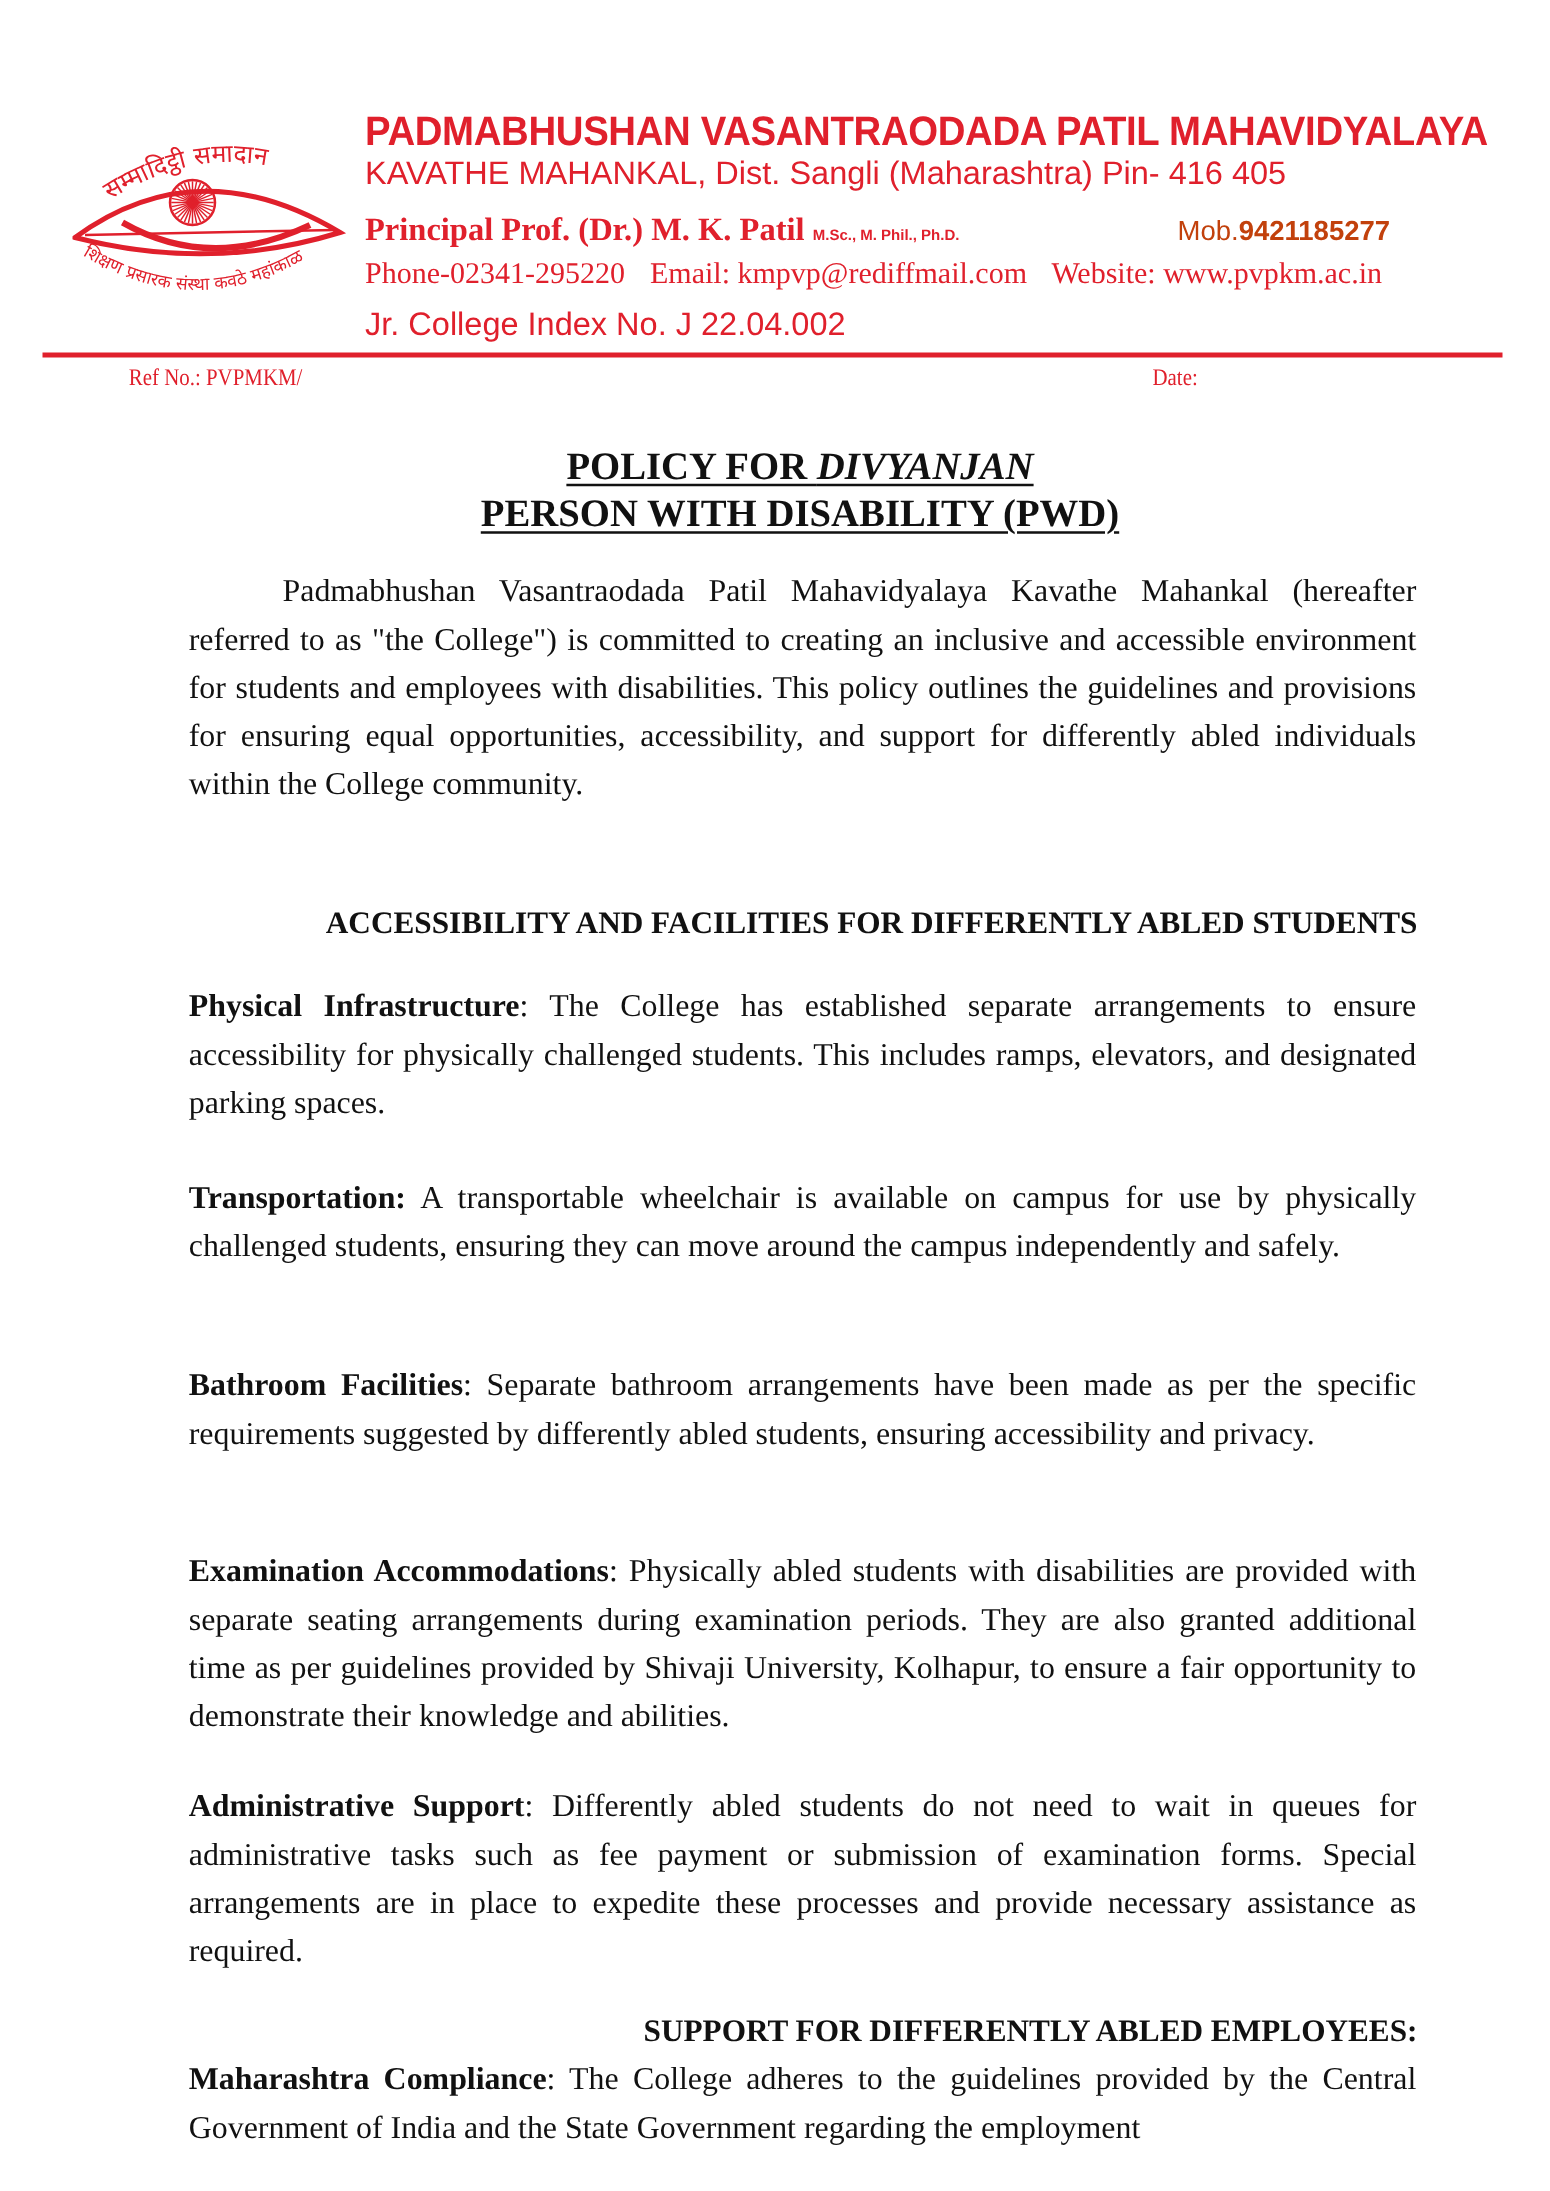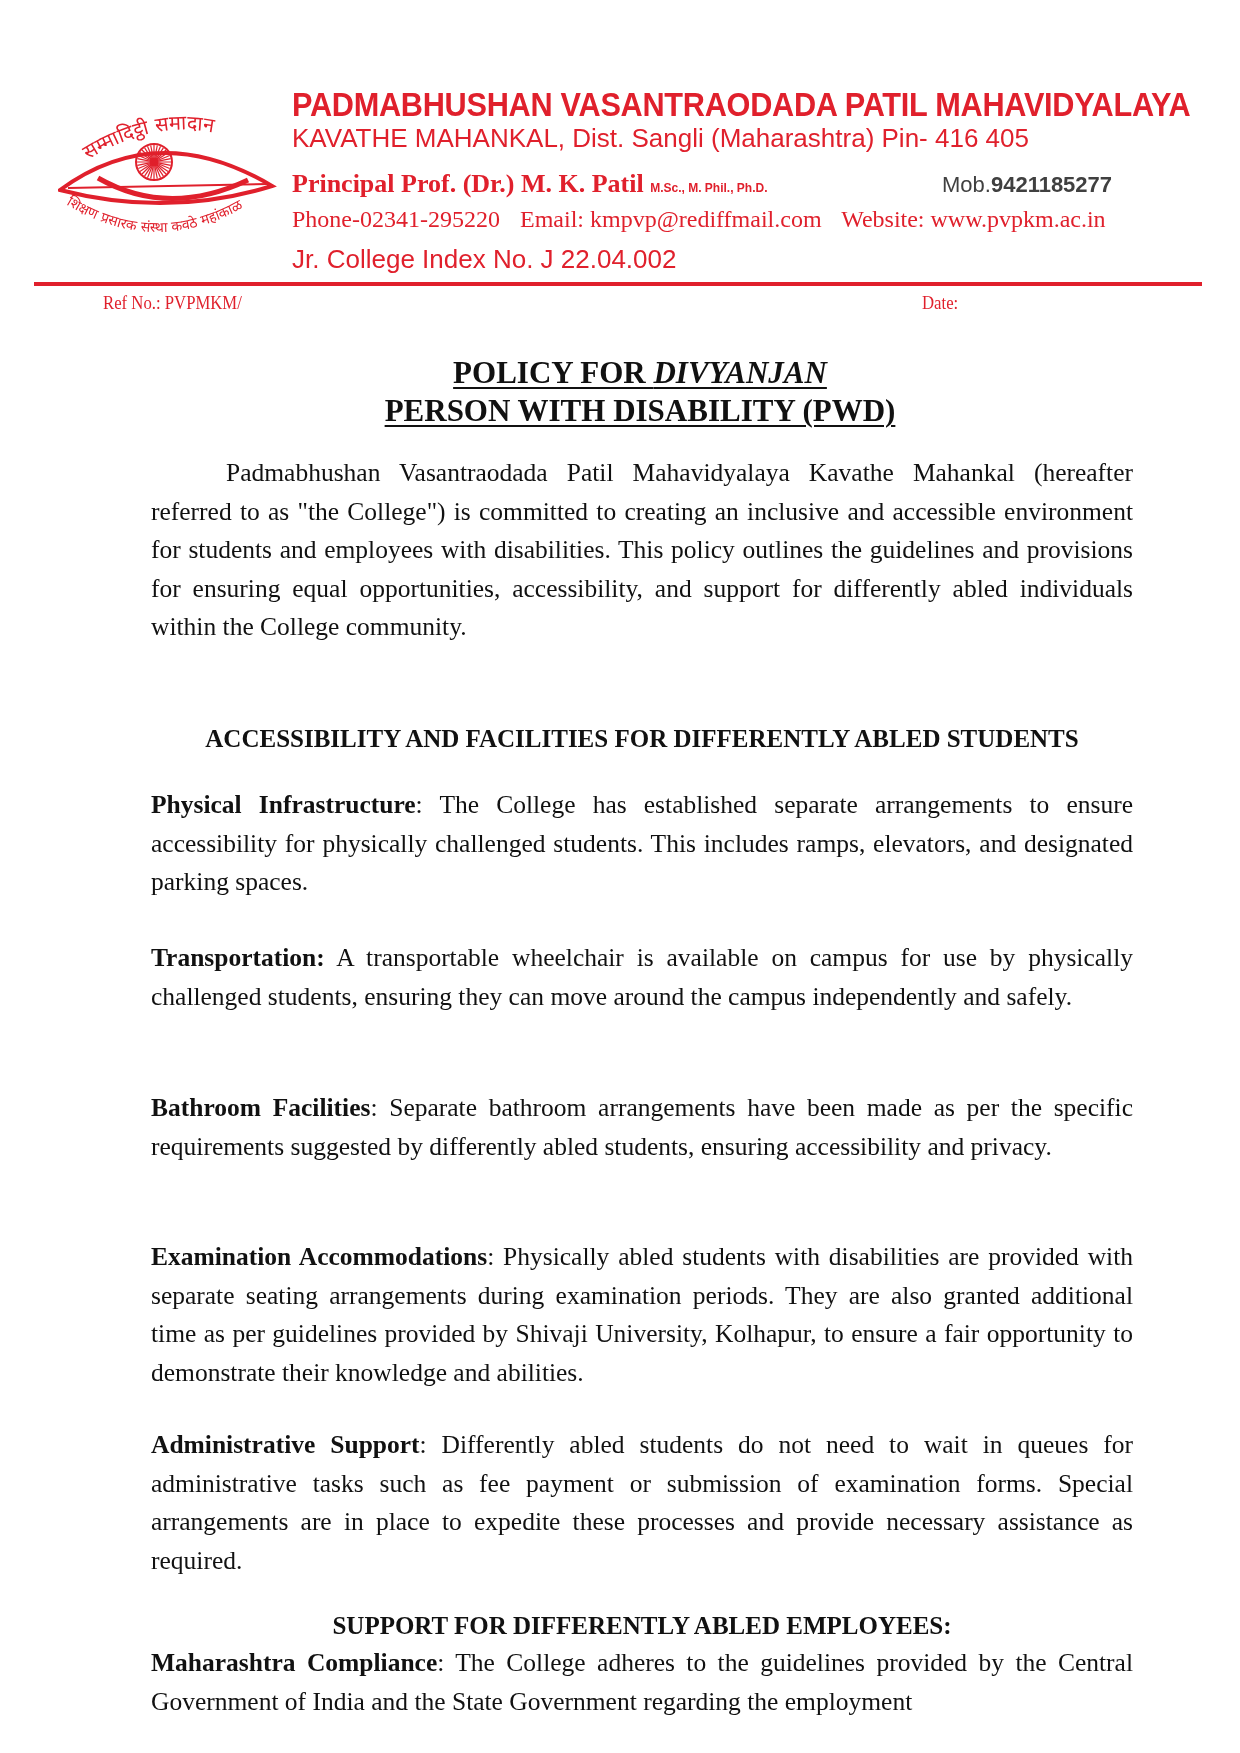--- a/index.html
+++ b/index.html
@@ -3,33 +3,33 @@
 <meta charset="utf-8">
 <style>
   html, body { margin: 0; padding: 0; background: #ffffff; }
   body { width: 1240px; height: 1753px; position: relative; overflow: hidden; font-family: "Liberation Serif", serif; color: #111; }
   #logo { position: absolute; left: 58px; top: 108px; width: 230px; height: 130px; }
   .lh { position: absolute; left: 292px; white-space: nowrap; color: #e0202c; }
   #lh-name { top: 86px; font-family: "Liberation Sans", sans-serif; font-weight: bold; font-size: 33px; letter-spacing: -0.3px; transform: scaleX(0.93); transform-origin: left; }
   #lh-addr { top: 123px; font-family: "Liberation Sans", sans-serif; font-size: 26px; }
   #lh-principal { top: 169px; font-family: "Liberation Serif", serif; font-weight: bold; font-size: 26px; }
   #lh-principal .deg { font-family: "Liberation Sans", sans-serif; font-size: 12px; font-weight: bold; }
-  #lh-mob { position: absolute; left: 942px; top: 172px; font-family: "Liberation Sans", sans-serif; font-size: 22px; color: #404040; white-space: nowrap; }
+  #lh-mob { position: absolute; left: 942px; top: 172px; font-family: "Liberation Sans", sans-serif; font-size: 22px; color: #c2410c; white-space: nowrap; }
   #lh-mob b { font-weight: bold; }
   #lh-contact { top: 206px; font-family: "Liberation Serif", serif; font-size: 24px; word-spacing: 0px; }
   #lh-contact span { margin-right: 14px; }
   #lh-index { top: 244px; font-family: "Liberation Sans", sans-serif; font-weight: normal; font-size: 26px; }
   #divider { position: absolute; left: 34px; top: 282px; width: 1168px; height: 4px; background: #e0202c; }
   #ref { position: absolute; left: 103px; top: 292px; font-size: 19px; color: #e0202c; transform: scaleX(0.88); transform-origin: left; }
   #date { position: absolute; left: 922px; top: 292px; font-size: 19px; color: #e0202c; transform: scaleX(0.88); transform-origin: left; }
   .title { position: absolute; left: 0; width: 1280px; text-align: center; font-weight: bold; font-size: 31px; text-decoration: underline; text-decoration-thickness: 2px; text-underline-offset: 4px; }
   #title1 { top: 355px; }
   #title2 { top: 393px; }
   .content { position: absolute; left: 151px; width: 982px; font-size: 25.5px; line-height: 38.5px; text-align: justify; }
-  .heading { position: absolute; left: 150px; width: 984px; text-align: center; font-weight: bold; font-size: 25px; line-height: 33px; }
+  .heading { position: absolute; left: 150px; width: 984px; text-align: right; font-weight: bold; font-size: 25px; line-height: 33px; }
   #intro { top: 454px; text-indent: 75px; }
   #h1 { top: 722px; }
   #sec-phys { top: 786px; }
   #sec-trans { top: 939px; }
   #sec-bath { top: 1089px; }
   #sec-exam { top: 1238px; }
   #sec-admin { top: 1426px; }
   #h2 { top: 1609px; }
   #sec-guide { top: 1644px; }
   .lbl { font-weight: bold; }

